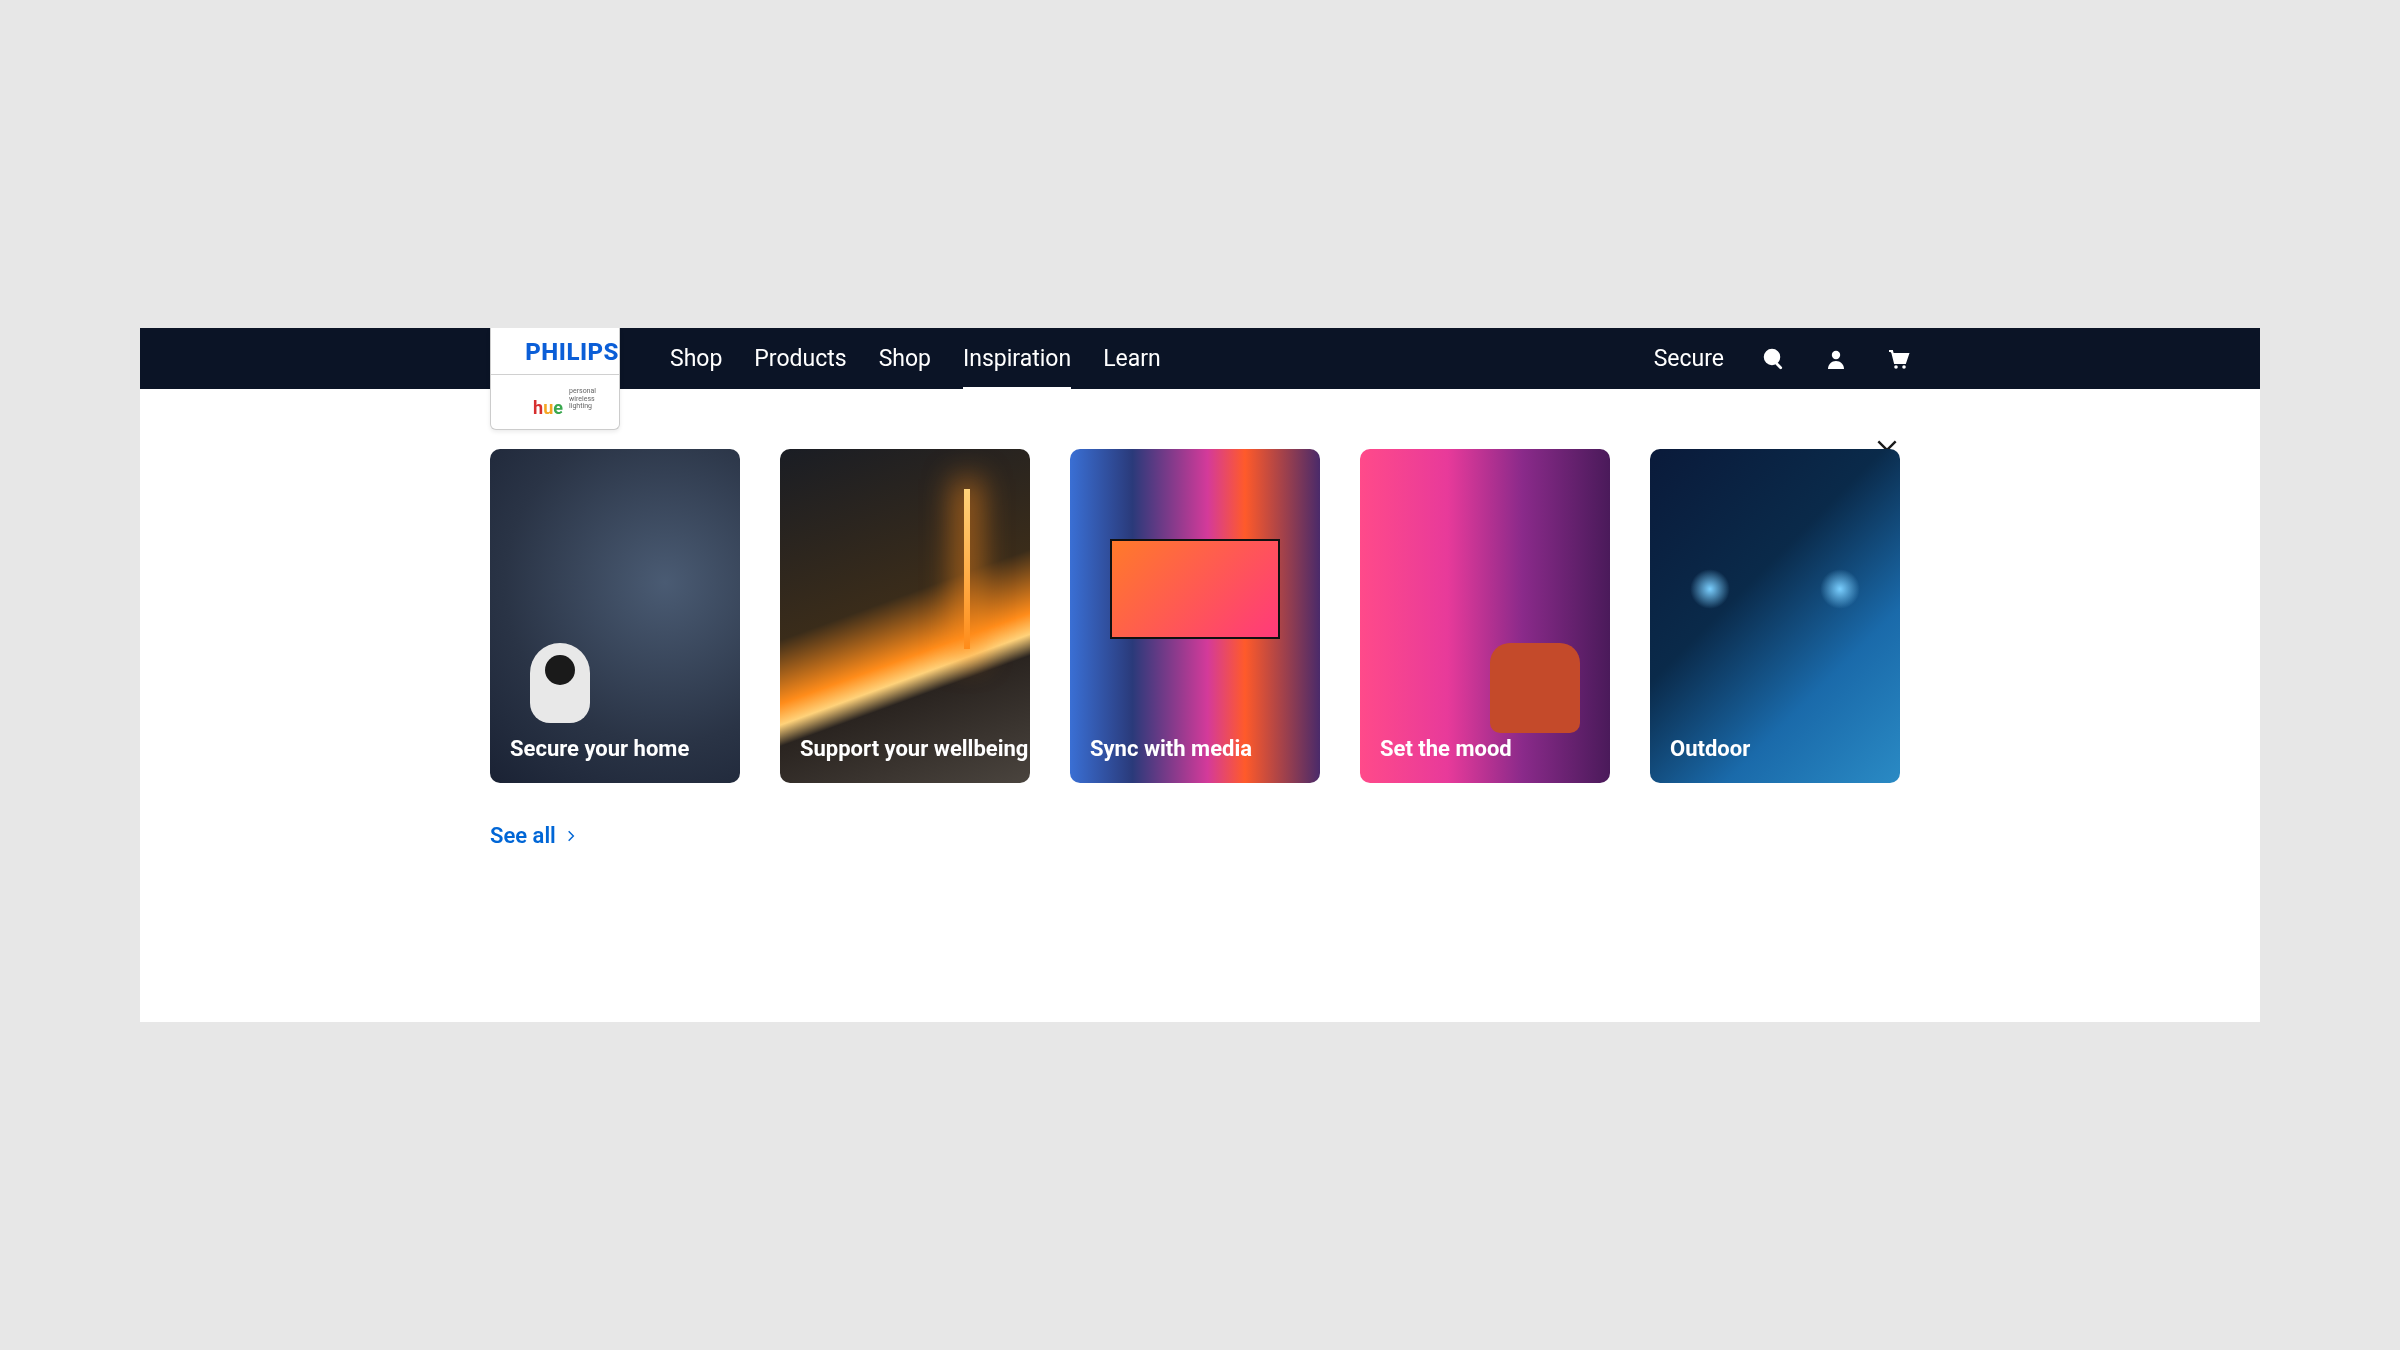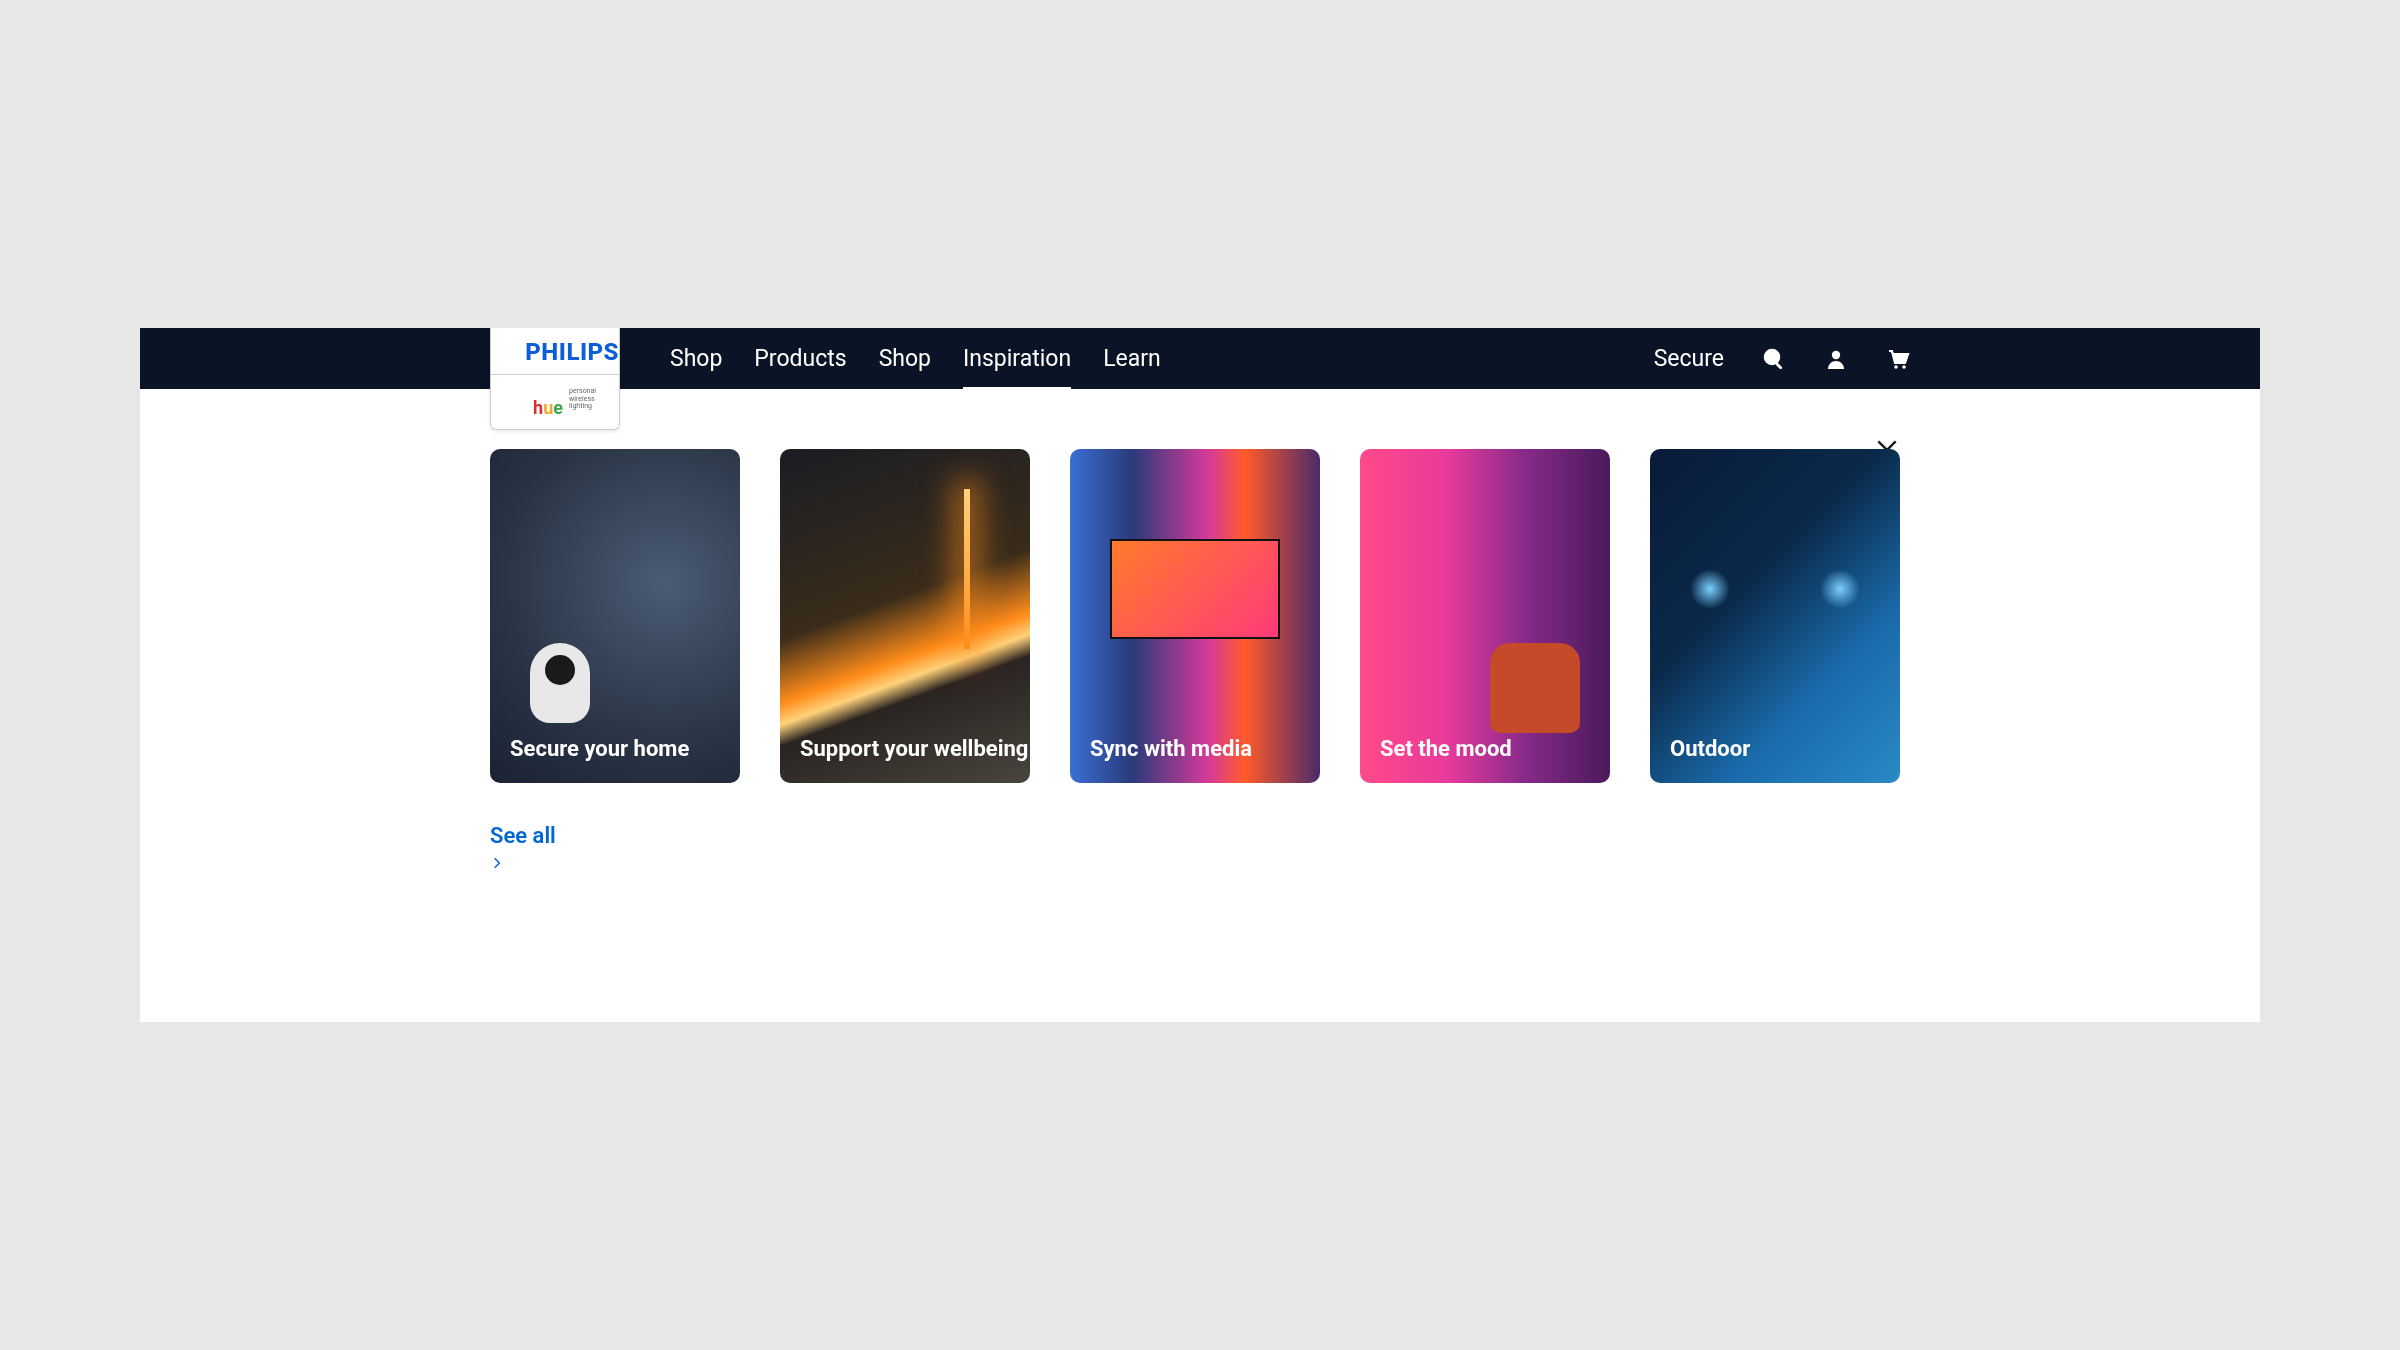--- a/index.html
+++ b/index.html
@@ -208,24 +208,23 @@
   }
   .card4 .s1 { left:40px; top:120px; }
   .card4 .s2 { right:40px; top:120px; }
 
   .see-all {
     margin-top: 40px;
     color: #0066d6;
     font-size: 22px;
     font-weight: 600;
     display: inline-flex;
-    align-items: flex-start;
+    align-items: center;
     gap: 8px;
     cursor: pointer;
-    flex-direction: column;
   }
   .see-all svg { width: 14px; height: 14px; }
   .see-all svg path { stroke: #0066d6; stroke-width: 2.5; fill: none; }
 </style>
 </head>
 <body>
 
 <div class="frame">
 
   <div class="navbar">

